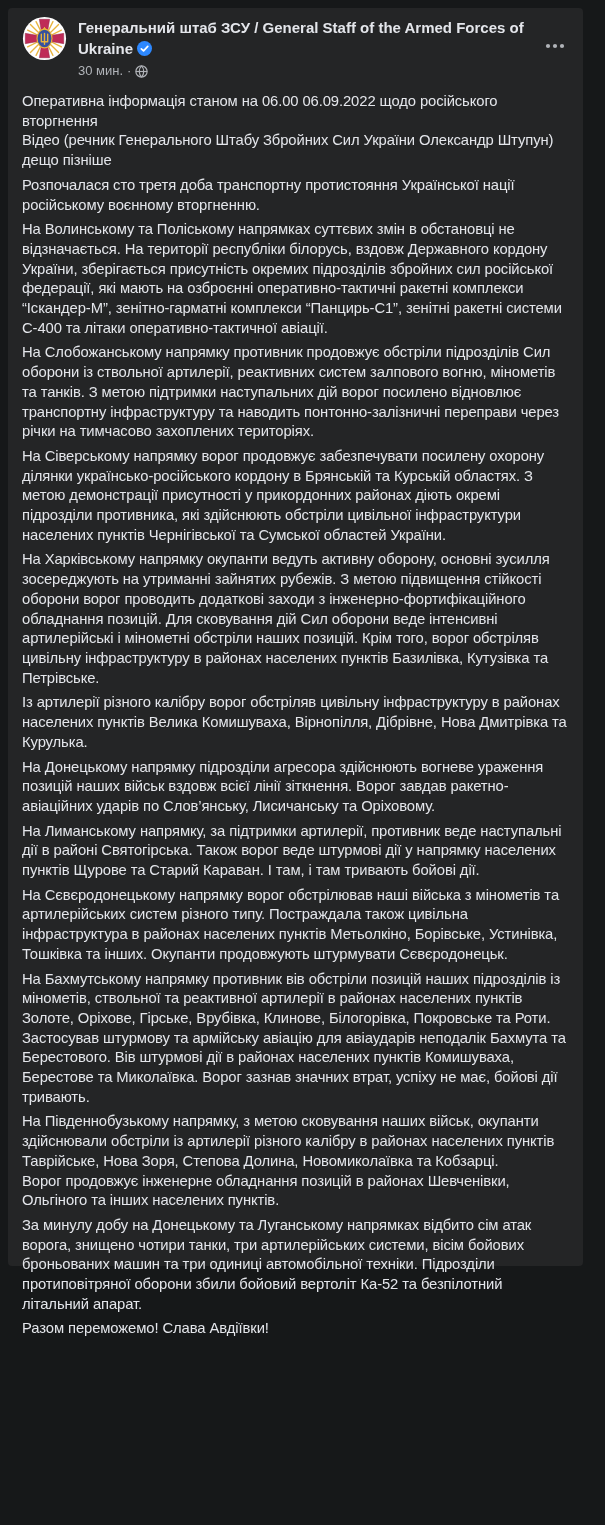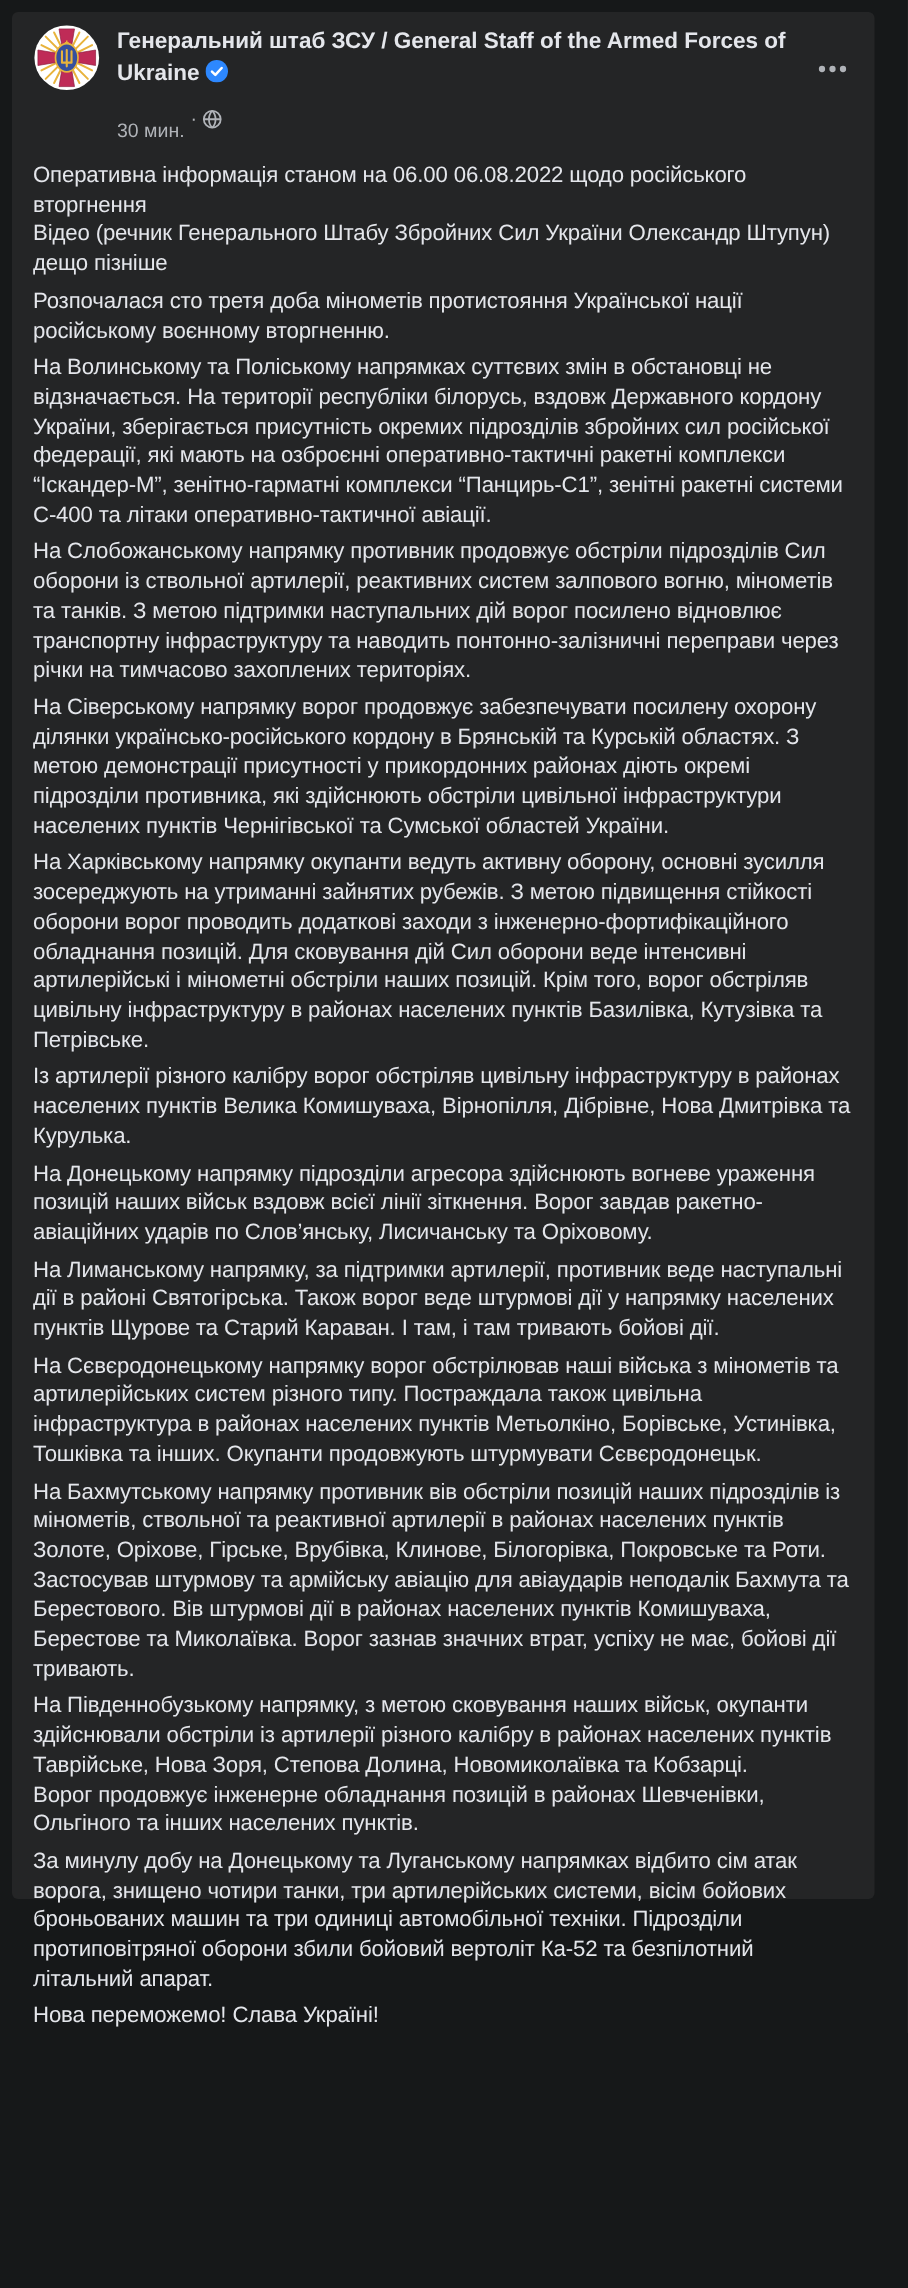--- a/index.html
+++ b/index.html
@@ -22,21 +22,21 @@
     font-weight:700;font-size:15px;line-height:21px;
     color:var(--text_primary,#e4e6eb);
     max-width:452px;cursor:pointer;text-decoration:none;display:block;
   }
   .badge{display:inline-block;vertical-align:-2px;margin-left:4px;}
   .badge-bg{fill:var(--badge_blue,#2d88ff);}
   .meta{
     font-size:13px;line-height:16px;color:var(--text_secondary,#b0b3b8);
     margin-top:4px;display:flex;align-items:center;gap:4px;
   }
-  .meta a{color:var(--text_secondary,#b0b3b8);text-decoration:none;cursor:pointer;margin-top:16px;}
+  .meta a{color:var(--text_secondary,#b0b3b8);text-decoration:none;cursor:pointer;}
   .globe{display:block;}
   .more-btn{
     position:absolute;right:-4px;top:14px;width:36px;height:36px;border-radius:50%;
     display:flex;align-items:center;justify-content:center;cursor:pointer;
   }
   .dots circle{fill:var(--text_secondary,#b0b3b8);}
   .post-body{
     margin-top:13px;
     font-size:14.8px;line-height:19.7px;letter-spacing:-0.1px;
     color:var(--text_primary,#e4e6eb);
@@ -99,31 +99,31 @@
       <svg class="dots" width="20" height="6" viewBox="0 0 20 6">
         <circle cx="3" cy="3" r="2.1"></circle>
         <circle cx="10" cy="3" r="2.1"></circle>
         <circle cx="17" cy="3" r="2.1"></circle>
       </svg>
     </div>
 
   </div>
 
   <div class="post-body">
-      <div class="para">Оперативна інформація станом на 06.00 06.08.2022 щодо російського вторгнення
+      <div class="para">Оперативна інформація станом на 06.00 06.09.2022 щодо російського вторгнення
 Відео (речник Генерального Штабу Збройних Сил України Олександр Штупун) дещо пізніше</div>
-      <div class="para">Розпочалася сто третя доба мінометів протистояння Української нації російському воєнному вторгненню.</div>
+      <div class="para">Розпочалася сто третя доба транспортну протистояння Української нації російському воєнному вторгненню.</div>
       <div class="para">На Волинському та Поліському напрямках суттєвих змін в обстановці не відзначається. На території республіки білорусь, вздовж Державного кордону України, зберігається присутність окремих підрозділів збройних сил російської федерації, які мають на озброєнні оперативно-тактичні ракетні комплекси “Іскандер-М”, зенітно-гарматні комплекси “Панцирь-С1”, зенітні ракетні системи С-400 та літаки оперативно-тактичної авіації.</div>
       <div class="para">На Слобожанському напрямку противник продовжує обстріли підрозділів Сил оборони із ствольної артилерії, реактивних систем залпового вогню, мінометів та танків. З метою підтримки наступальних дій ворог посилено відновлює транспортну інфраструктуру та наводить понтонно-залізничні переправи через річки на тимчасово захоплених територіях.</div>
       <div class="para">На Сіверському напрямку ворог продовжує забезпечувати посилену охорону ділянки українсько-російського кордону в Брянській та Курській областях. З метою демонстрації присутності у прикордонних районах діють окремі підрозділи противника, які здійснюють обстріли цивільної інфраструктури населених пунктів Чернігівської та Сумської областей України.</div>
       <div class="para">На Харківському напрямку окупанти ведуть активну оборону, основні зусилля зосереджують на утриманні зайнятих рубежів. З метою підвищення стійкості оборони ворог проводить додаткові заходи з інженерно-фортифікаційного обладнання позицій. Для сковування дій Сил оборони веде інтенсивні артилерійські і мінометні обстріли наших позицій. Крім того, ворог обстріляв цивільну інфраструктуру в районах населених пунктів Базилівка, Кутузівка та Петрівське.</div>
       <div class="para">Із артилерії різного калібру ворог обстріляв цивільну інфраструктуру в районах населених пунктів Велика Комишуваха, Вірнопілля, Дібрівне, Нова Дмитрівка та Курулька.</div>
       <div class="para">На Донецькому напрямку підрозділи агресора  здійснюють вогневе ураження позицій наших військ вздовж всієї лінії зіткнення. Ворог завдав ракетно-авіаційних ударів по Слов’янську, Лисичанську та Оріховому.</div>
       <div class="para">На Лиманському напрямку, за підтримки артилерії, противник веде наступальні дії в районі Святогірська. Також ворог веде штурмові дії у напрямку населених пунктів Щурове та Старий Караван. І там, і там тривають бойові дії.</div>
       <div class="para">На Сєвєродонецькому напрямку ворог обстрілював наші війська з мінометів та артилерійських систем різного типу. Постраждала також цивільна інфраструктура в районах населених пунктів Метьолкіно, Борівське, Устинівка, Тошківка та інших. Окупанти продовжують штурмувати  Сєвєродонецьк.</div>
       <div class="para">На Бахмутському напрямку противник вів обстріли позицій наших підрозділів із мінометів, ствольної та реактивної артилерії в районах населених пунктів Золоте, Оріхове, Гірське, Врубівка, Клинове, Білогорівка, Покровське та Роти. Застосував штурмову та армійську авіацію для авіаударів неподалік  Бахмута та Берестового. Вів штурмові дії в районах населених пунктів Комишуваха, Берестове та Миколаївка. Ворог зазнав значних втрат, успіху не має, бойові дії тривають.</div>
       <div class="para">На Південнобузькому напрямку, з метою сковування наших військ, окупанти здійснювали обстріли із артилерії різного калібру в районах населених пунктів Таврійське, Нова Зоря, Степова Долина, Новомиколаївка та Кобзарці.
 Ворог продовжує інженерне обладнання позицій в районах Шевченівки, Ольгіного та інших населених пунктів.</div>
       <div class="para">За минулу добу на Донецькому та Луганському напрямках відбито сім атак ворога, знищено чотири танки, три артилерійських системи, вісім бойових броньованих машин та три одиниці автомобільної техніки. Підрозділи протиповітряної оборони збили бойовий вертоліт Ка-52 та безпілотний літальний апарат.</div>
-      <div class="para">Нова переможемо! Слава Україні!</div>
+      <div class="para">Разом переможемо! Слава Авдіївки!</div>
     </div>
 
 </div>
 
 </body></html>

